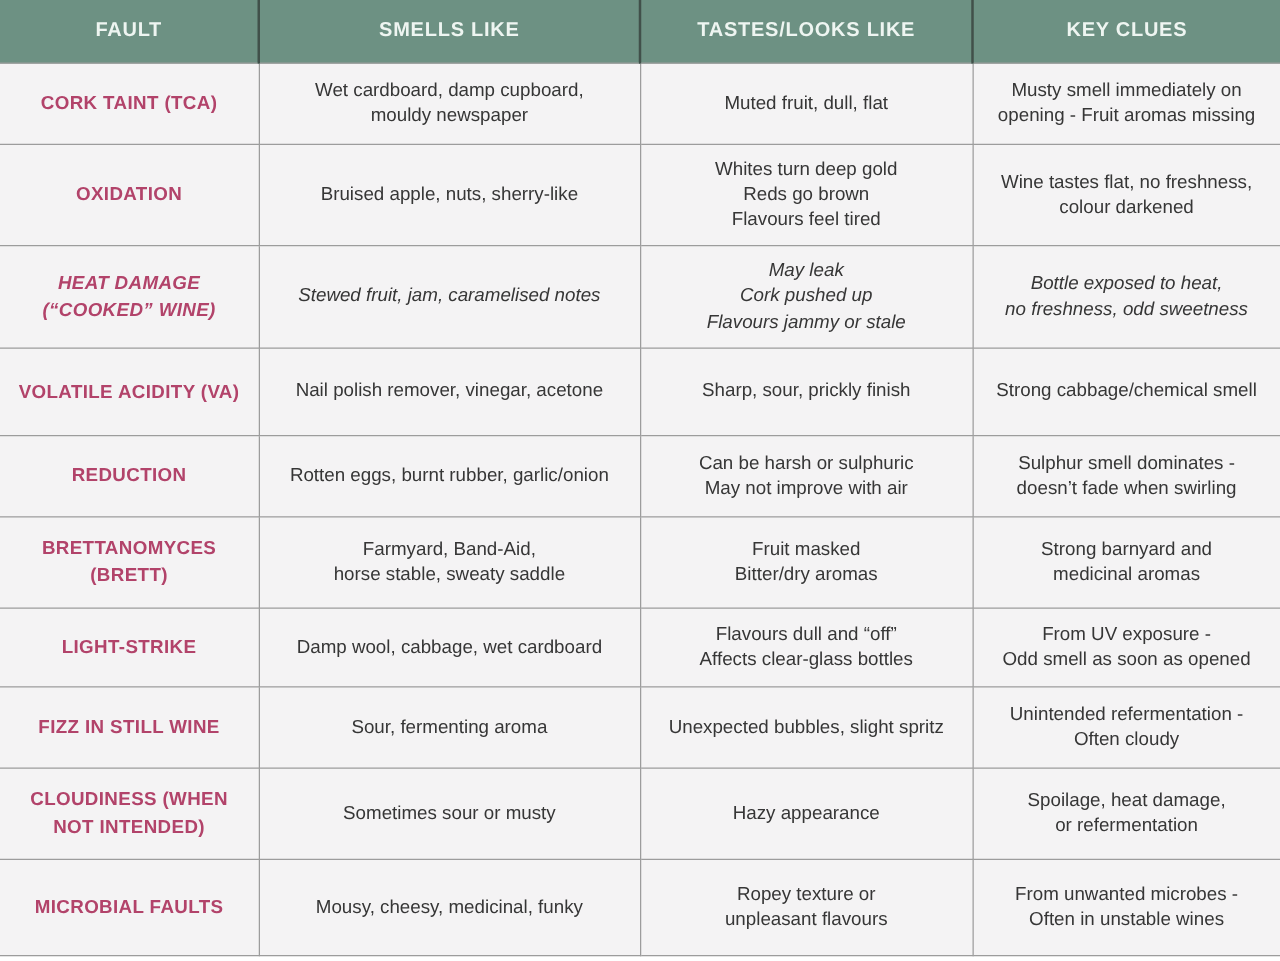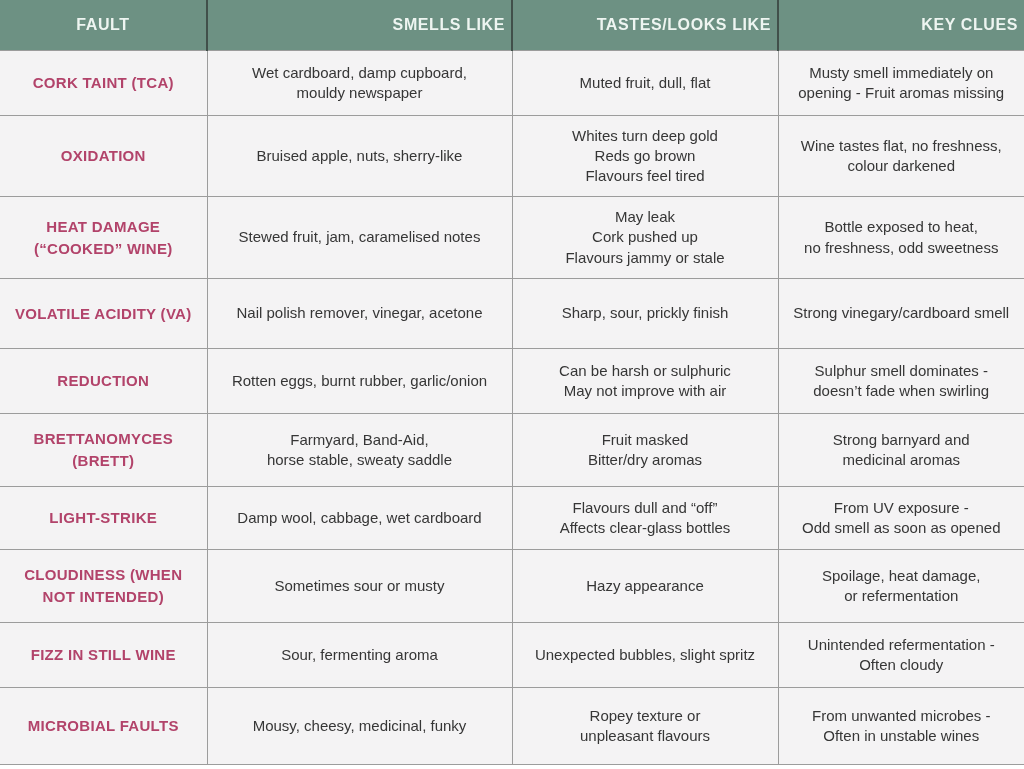--- a/index.html
+++ b/index.html
@@ -34,21 +34,21 @@
     background:var(--header-bg);
     color:var(--header-text);
     font-size:16px;
     font-weight:bold;
     letter-spacing:.6px;
     text-align:center;
     vertical-align:middle;
     border-bottom:1px solid var(--grid-line);
     padding:16px 6px;
   }
-  th + th{border-left:2px solid var(--header-divider);text-align:right;}
+  th + th{border-left:2px solid var(--header-divider);}
   td{
     background:var(--row-bg);
     border:1px solid var(--grid-line);
     text-align:center;
     vertical-align:middle;
     padding:4px 10px;
     font-size:15px;
     line-height:1.35;
     color:var(--body-text);
     white-space:pre-line;
@@ -91,35 +91,35 @@
     </tr>
     <tr style="height:81px;">
       <td class="fault">OXIDATION</td>
       <td>Bruised apple, nuts, sherry-like</td>
       <td>Whites turn deep gold
 Reds go brown
 Flavours feel tired</td>
       <td>Wine tastes flat, no freshness,
 colour darkened</td>
     </tr>
-    <tr style="height:82px;">
+    <tr style="height:82px;font-style:italic;">
       <td class="fault">HEAT DAMAGE
 (“COOKED” WINE)</td>
       <td>Stewed fruit, jam, caramelised notes</td>
       <td>May leak
 Cork pushed up
 Flavours jammy or stale</td>
       <td>Bottle exposed to heat,
 no freshness, odd sweetness</td>
     </tr>
     <tr style="height:70px;">
       <td class="fault">VOLATILE ACIDITY (VA)</td>
       <td>Nail polish remover, vinegar, acetone</td>
       <td>Sharp, sour, prickly finish</td>
-      <td>Strong vinegary/cardboard smell</td>
+      <td>Strong cabbage/chemical smell</td>
     </tr>
     <tr style="height:65px;margin-left:15px;">
       <td class="fault">REDUCTION</td>
       <td>Rotten eggs, burnt rubber, garlic/onion</td>
       <td>Can be harsh or sulphuric
 May not improve with air</td>
       <td>Sulphur smell dominates -
 doesn’t fade when swirling</td>
     </tr>
     <tr style="height:73px;padding-left:36px;">
@@ -133,34 +133,34 @@
 medicinal aromas</td>
     </tr>
     <tr style="height:63px;">
       <td class="fault">LIGHT-STRIKE</td>
       <td>Damp wool, cabbage, wet cardboard</td>
       <td>Flavours dull and “off”
 Affects clear-glass bottles</td>
       <td>From UV exposure -
 Odd smell as soon as opened</td>
     </tr>
+    <tr style="height:65px;">
+      <td class="fault">FIZZ IN STILL WINE</td>
+      <td>Sour, fermenting aroma</td>
+      <td>Unexpected bubbles, slight spritz</td>
+      <td>Unintended refermentation -
+Often cloudy</td>
+    </tr>
     <tr style="height:73px;">
       <td class="fault">CLOUDINESS (WHEN
 NOT INTENDED)</td>
       <td>Sometimes sour or musty</td>
       <td>Hazy appearance</td>
       <td>Spoilage, heat damage,
 or refermentation</td>
-    </tr>
-    <tr style="height:65px;">
-      <td class="fault">FIZZ IN STILL WINE</td>
-      <td>Sour, fermenting aroma</td>
-      <td>Unexpected bubbles, slight spritz</td>
-      <td>Unintended refermentation -
-Often cloudy</td>
     </tr>
     <tr style="height:77px;">
       <td class="fault">MICROBIAL FAULTS</td>
       <td>Mousy, cheesy, medicinal, funky</td>
       <td>Ropey texture or
 unpleasant flavours</td>
       <td>From unwanted microbes -
 Often in unstable wines</td>
     </tr>
   </tbody>

